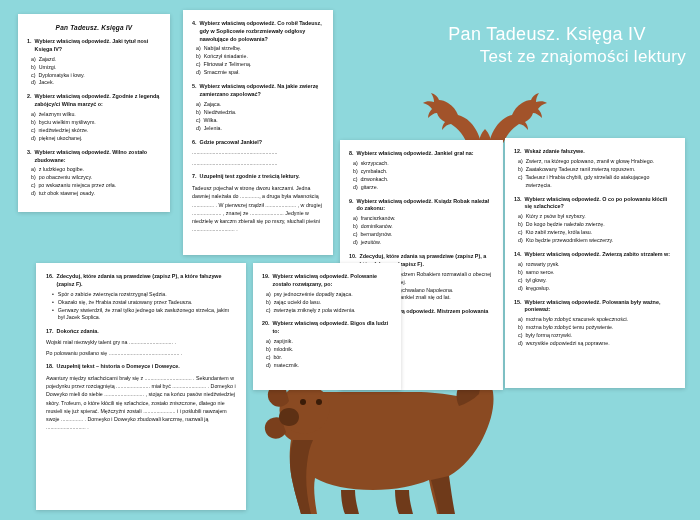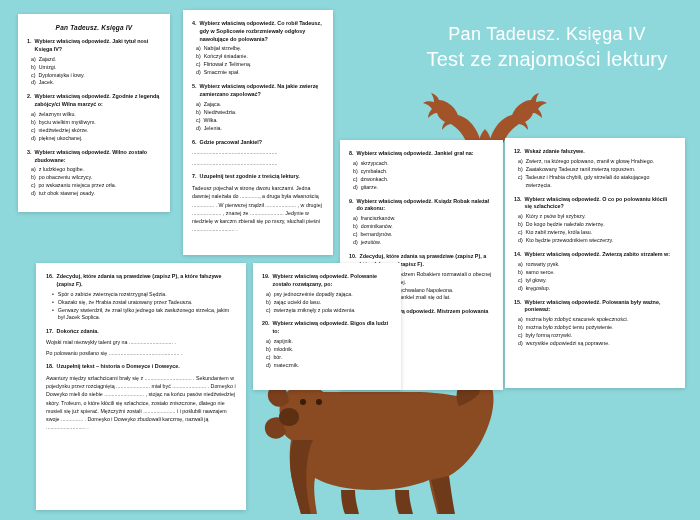--- a/index.html
+++ b/index.html
@@ -47,21 +47,21 @@
   ul.dashes{ list-style:none;margin:2px 0 0 0;padding:0 0 0 6px; }
   ul.dashes li{ font-size:5.3px;line-height:1.5;color:#111;display:flex;gap:4px; }
   ul.dashes li .bull{ flex:0 0 auto; }
 
   
   #header-block{
     position:absolute;left:408px;top:22px;width:278px;
     text-align:center;color:#ffffff;
   }
   #header-block .t1{ font-size:18px;line-height:1.35;letter-spacing:.3px; }
-  #header-block .t2{ font-size:20px;line-height:1.35;letter-spacing:.3px; }
+  #header-block .t2{ font-size:17px;line-height:1.35;letter-spacing:.3px;text-align:right; }
 
   
   #antlers{ position:absolute;left:420px;top:88px;width:130px;height:62px; }
 
   
   #bear{ position:absolute;left:245px;top:322px;width:300px;height:198px; }
 </style>
 </head>
 <body>
 

